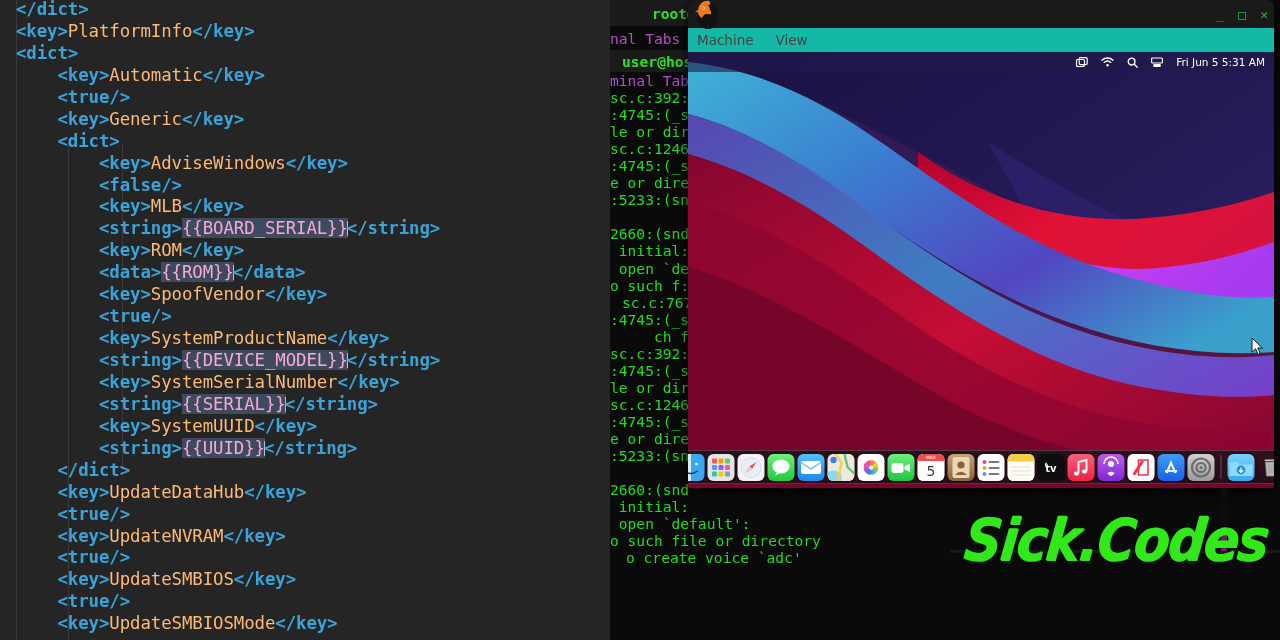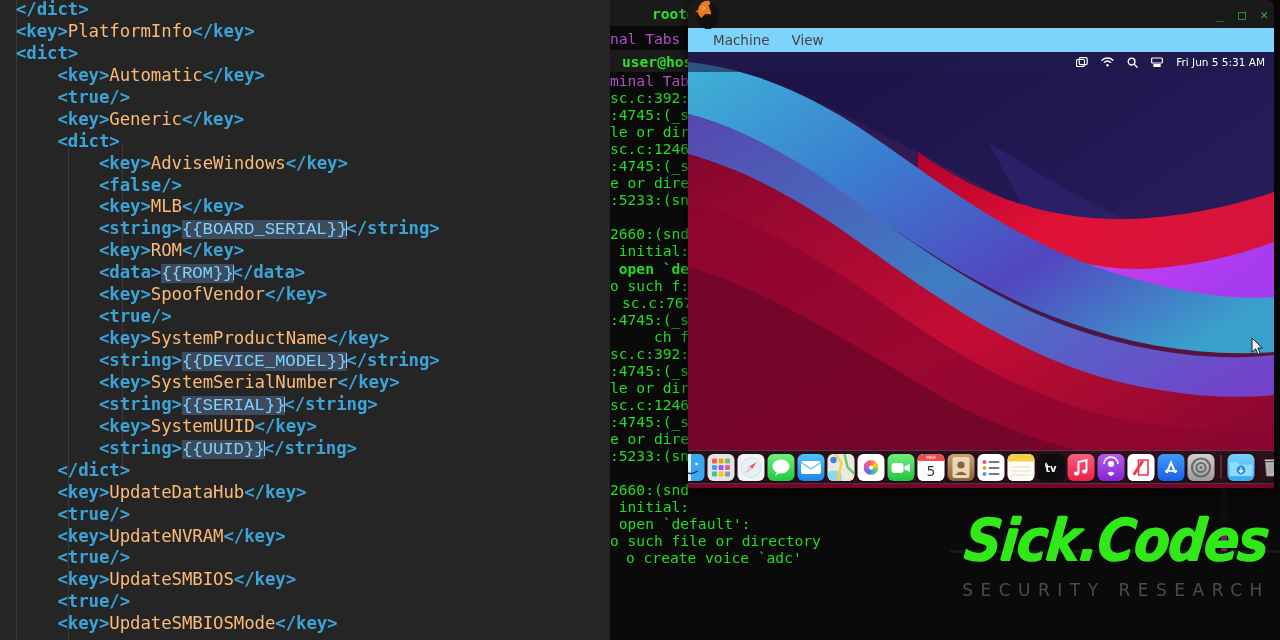--- a/index.html
+++ b/index.html
@@ -27,21 +27,21 @@
     position: absolute; left: 0; top: -1px;
     font-family: "DejaVu Sans Mono", "Liberation Mono", monospace;
     font-size: 17.4px;
     line-height: 21.95px;
     white-space: pre;
     letter-spacing: -0.1px;
   }
   .ln { display: block; height: 21.95px; padding-left: 16px; }
   .tag { color: #3aa3d8; font-weight: bold; text-align: center; }
   .txt { color: #fdba74; }
-  .sel { background: #3e4a5e; color: #7dd3fc; font-family: Liberation Mono, monospace; }
+  .sel { background: #3e4a5e; color: #f9a8d4; }
   .caret { display:inline-block; width:1px; height:15px; background:#a9c6e8;
            vertical-align:-2px; margin:0 -1px; }
 
   
   #terminal {
     position: absolute; left: 610px; top: 0;
     width: 670px; height: 640px;
     background: #0a0a0a;
     overflow: hidden;
   }
@@ -78,23 +78,23 @@
   }
   #qemu-wincontrols {
     position: absolute; right: 6px; top: 0; height: 28px;
     display: flex; align-items: center; gap: 14px;
     color: #2ab82a; font-size: 13px;
     font-family: "DejaVu Sans Mono", "Liberation Mono", monospace;
   }
   .wbtn { cursor: default; line-height: 1; }
 
   #qemu-menubar {
-    height: 24px; background: #7dd3fc;
+    height: 24px; background: #14b8a6;
     display: flex; align-items: center; gap: 16px;
-    padding-left: 22px;
+    padding-left: 6px;
     font-family: "DejaVu Sans", "Liberation Sans", sans-serif;
     font-size: 13.5px; color: #46423f;
   }
   #qemu-menubar span { padding: 1px 3px; }
 
   
   #guest {
     position: relative; width: 586px; height: 436px;
     overflow: hidden;
     background: #17123a;
@@ -183,21 +183,21 @@
         <div class="term-line" style="top: 89px; left: 0px;">sc.c:392:</div>
         <div class="term-line" style="top: 106.05px; left: 0px;">:4745:(_s</div>
         <div class="term-line" style="top: 123.1px; left: 0px;">le or dir</div>
         <div class="term-line" style="top: 140.15px; left: 0px;">sc.c:1246</div>
         <div class="term-line" style="top: 157.2px; left: 0px;">:4745:(_s</div>
         <div class="term-line" style="top: 174.25px; left: 0px;">e or dire</div>
         <div class="term-line" style="top: 191.3px; left: 0px;">:5233:(sn</div>
         <div class="term-line" style="top: 208.35px; left: 0px;"></div>
         <div class="term-line" style="top: 225.4px; left: 0px;">2660:(snd</div>
         <div class="term-line" style="top: 242.45px; left: 0px;"> initial:</div>
-        <div class="term-line" style="top: 259.5px; left: 0px; font-weight: bold;"> open `de</div>
+        <div class="term-line" style="top: 259.5px; left: 0px;"> open `de</div>
         <div class="term-line" style="top: 276.55px; left: 0px;">o such f:</div>
         <div class="term-line" style="top: 293.6px; left: 12px;">sc.c:767:</div>
         <div class="term-line" style="top: 310.65px; left: 0px;">:4745:(_s</div>
         <div class="term-line" style="top: 327.7px; left: 0px; padding-left: 44px;">ch file o</div>
         <div class="term-line" style="top: 344.75px; left: 0px;">sc.c:392:</div>
         <div class="term-line" style="top: 361.8px; left: 0px;">:4745:(_s</div>
         <div class="term-line" style="top: 378.85px; left: 0px;">le or dir</div>
         <div class="term-line" style="top: 395.9px; left: 0px;">sc.c:1246</div>
         <div class="term-line" style="top: 412.95px; left: 0px;">:4745:(_s</div>
         <div class="term-line" style="top: 430px; left: 0px;">e or dire</div>
@@ -500,16 +500,15 @@
   <svg id="mac-cursor" viewBox="0 0 13 19">
     <path d="M1 1 L1 15.2 L4.6 11.8 L7 17.4 L9.2 16.4 L6.9 11 L11.4 11 Z" fill="#f2f2f2" stroke="#1a1a1a" stroke-width="1"></path>
   </svg>
 
   <div class="pole-h"></div>
   <div class="pole-v"></div>
   <div class="pole-p"></div>
 
   <div id="logo">
     <div id="logo-main">Sick.Codes</div>
-    <div id="logo-sub">SECURITY RESEARCH</div>
   </div>
 
 </div>
 
 </body></html>

